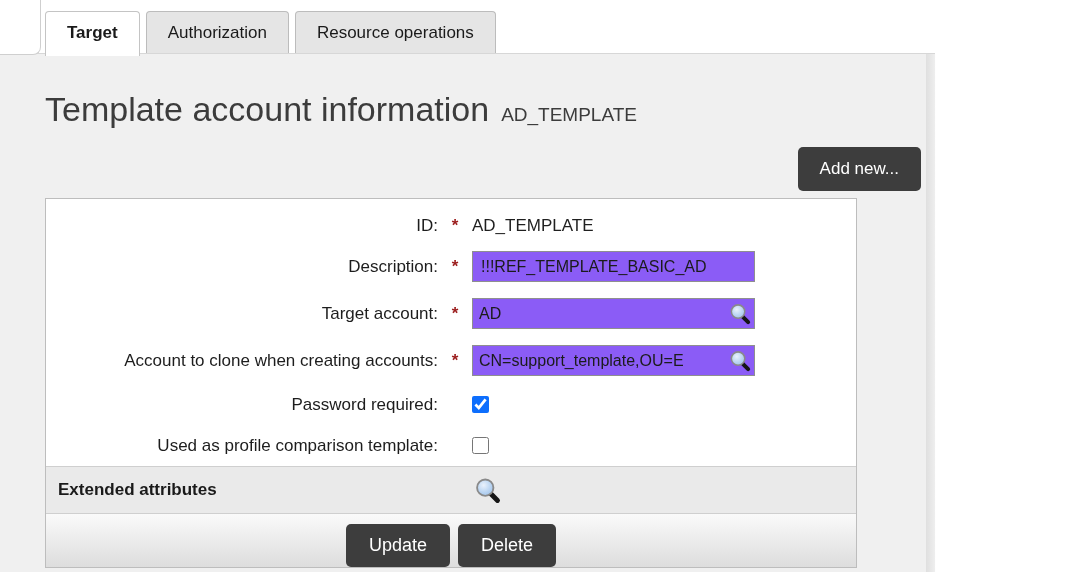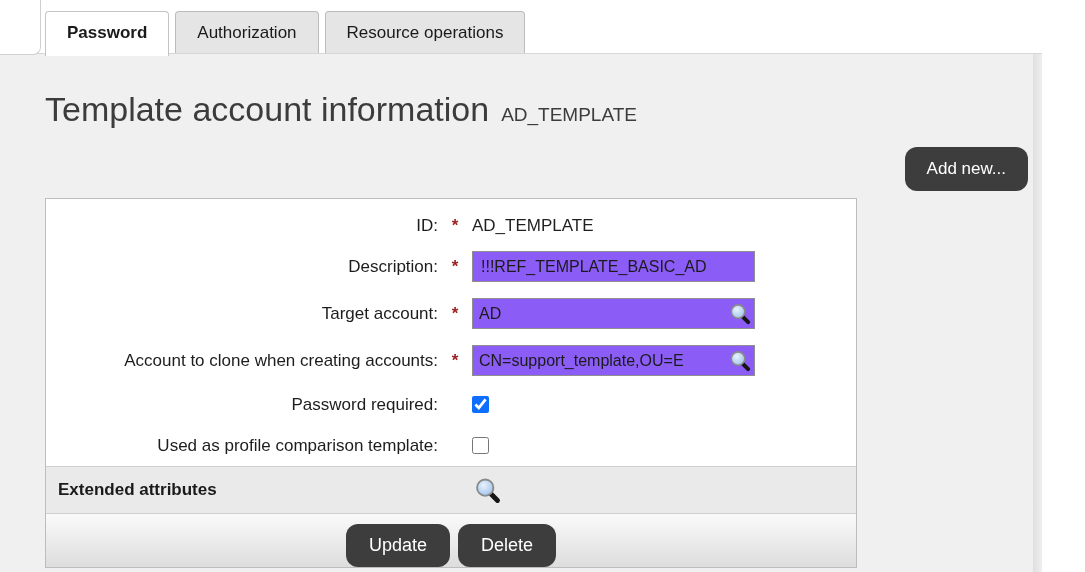--- a/index.html
+++ b/index.html
@@ -13,30 +13,30 @@
                  border-right:1px solid #cfcfcf; border-bottom:1px solid #cfcfcf;
                  border-bottom-right-radius:8px; z-index:2; }
   .tabs { position:absolute; left:45px; bottom:0; display:flex; align-items:flex-end; gap:6px; z-index:3; }
   .tab { font-size:17px; padding:11px 21px 10px 21px; background:#e5e5e5; border:1px solid #bcbcbc;
          border-bottom:none; border-top-left-radius:4px; border-top-right-radius:4px;
          color:#1a1a1a; cursor:pointer; white-space:nowrap; }
   .tab.active { background:#fff; font-weight:bold; border-color:#c4c4c4; margin-bottom:-3px;
                 padding-bottom:13px; position:relative; z-index:4; }
 
   
-  .main { position:absolute; top:53px; left:0; width:1042px; height:519px; background:#f0f0f0;
+  .main { position:absolute; top:53px; left:0; width:935px; height:519px; background:#f0f0f0;
           border-top:1px solid #d7d7d7; }
   .main::after { content:""; position:absolute; top:0; right:-1px; width:10px; height:100%;
                  background:linear-gradient(to right, rgba(0,0,0,0.07), rgba(0,0,0,0)); }
 
   .page-title { position:absolute; left:45px; top:36px; white-space:nowrap; }
   .page-title .t { font-size:34px; color:#3c3c3c; }
   .page-title .s { font-size:19px; color:#3c3c3c; margin-left:12px; }
 
-  .btn-dark { background:#3d3d3d; color:#fff; border:none; border-radius:12px; cursor:pointer;
+  .btn-dark { background:#3d3d3d; color:#fff; border:none; border-radius:5px; cursor:pointer;
               font-family:"Liberation Sans", sans-serif; }
   .add-btn { position:absolute; top:93px; right:14px; height:44px; padding:0 22px; font-size:17px; }
 
   
   .form-box { position:absolute; left:45px; top:144px; width:812px; background:#fff;
               border:1px solid #bdbdbd; }
   .form-white { padding:10px 0 0 0; }
   .frow { display:flex; align-items:center; }
   .frow.static-row { height:34px; }
   .frow.input-row  { height:47px; }
@@ -73,21 +73,21 @@
       <stop offset="100%" stop-color="#9cc0e7"></stop>
     </radialGradient>
   </defs>
 </svg>
 
 <div class="canvas">
 
   <div class="tabbar">
     <div class="corner-stub"></div>
     <div class="tabs">
-      <div class="tab active">Password</div>
+      <div class="tab active">Target</div>
       <div class="tab">Authorization</div>
       <div class="tab">Resource operations</div>
     </div>
   </div>
 
   <div class="main">
 
     <div class="page-title">
       <span class="t">Template account information</span><span class="s">AD_TEMPLATE</span>
     </div>

